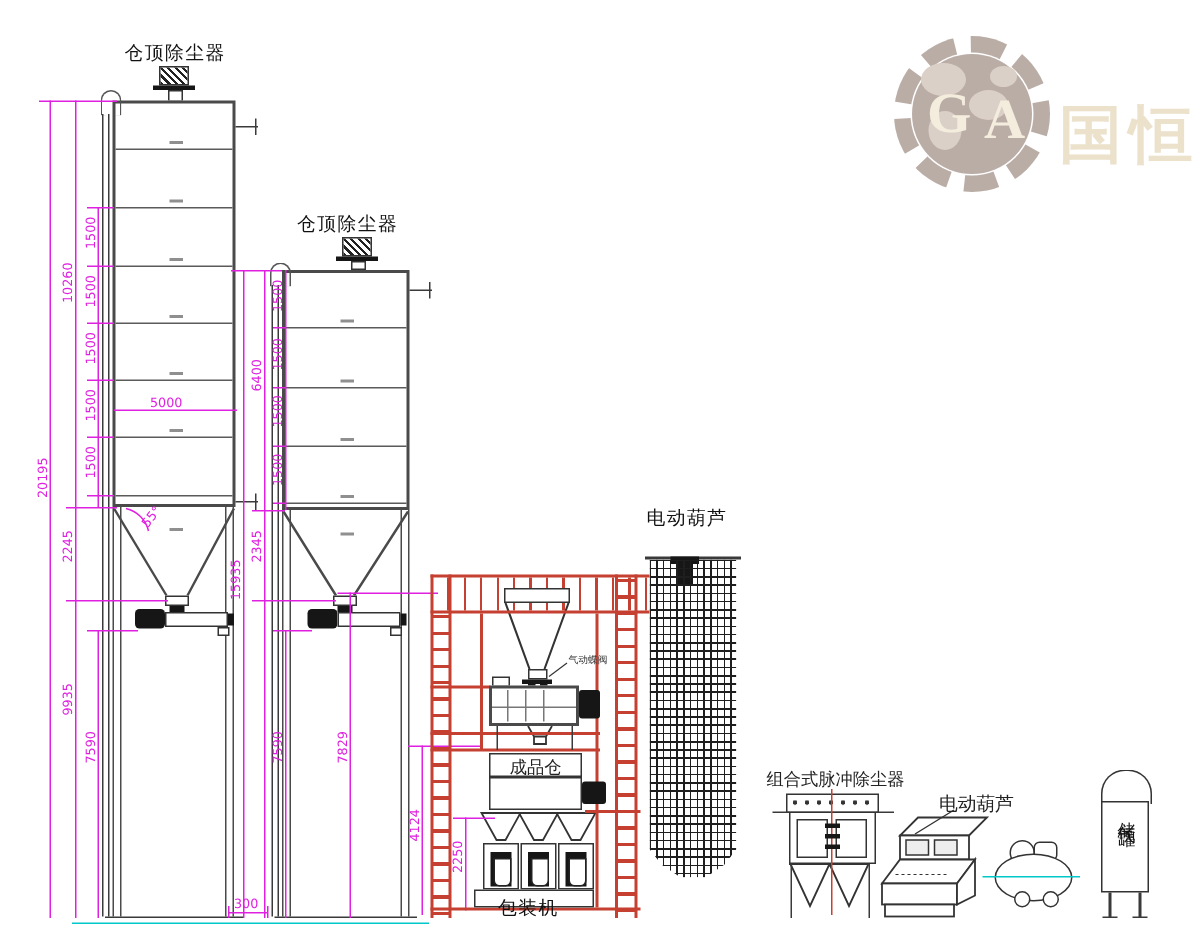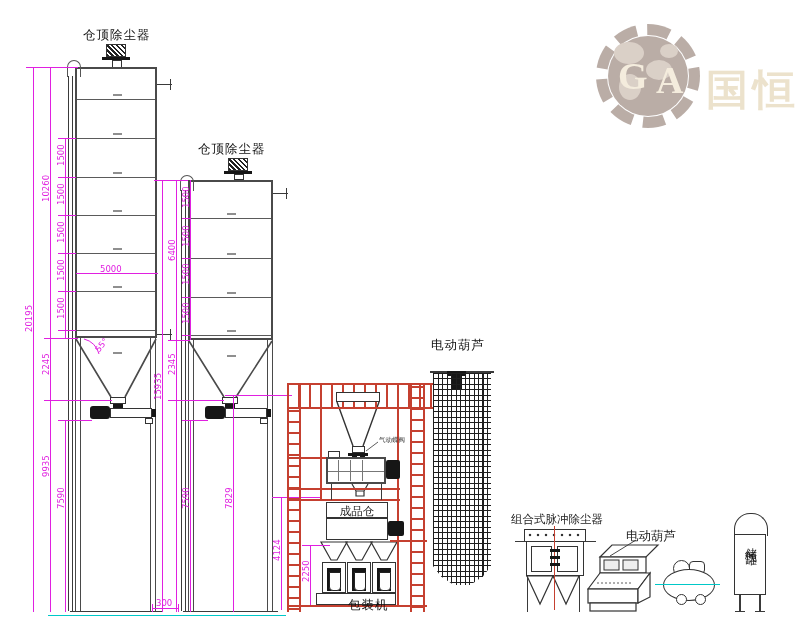--- a/index.html
+++ b/index.html
@@ -268,21 +268,21 @@
   <div class="box1" style="left:322px;top:562px;width:24px;height:31px"></div>
   <div class="box1" style="left:347px;top:562px;width:24px;height:31px"></div>
   <div class="box1" style="left:372px;top:562px;width:24px;height:31px"></div>
   <div class="blk" style="left:327px;top:568px;width:14px;height:23px"></div>
   <div class="blk" style="left:352px;top:568px;width:14px;height:23px"></div>
   <div class="blk" style="left:377px;top:568px;width:14px;height:23px"></div>
   <div class="a" style="left:329px;top:572px;width:10px;height:17px;background:#fff;border:1px solid #222;border-radius:0 0 4px 4px"></div>
   <div class="a" style="left:354px;top:572px;width:10px;height:17px;background:#fff;border:1px solid #222;border-radius:0 0 4px 4px"></div>
   <div class="a" style="left:379px;top:572px;width:10px;height:17px;background:#fff;border:1px solid #222;border-radius:0 0 4px 4px"></div>
   <div class="box1" style="left:316px;top:593px;width:80px;height:12px"></div>
-  <div class="lbl" style="left:348px;top:597px">包装机</div>
+  <div class="lbl" style="left:332px;top:597px">包装机</div>
 
   <div class="lbl" style="left:431px;top:337px">电动葫芦</div>
   <div class="hl" style="left:430px;top:371px;width:64px;border-top-width:2px"></div>
   <div class="blk" style="left:447px;top:371px;width:19px;height:5px"></div>
   <div class="blk" style="left:451px;top:376px;width:11px;height:14px"></div>
   <div class="mesh" style="left:433px;top:373px;width:58px;height:212px"></div>
 
   <div class="lbl-s" style="left:511px;top:512px">组合式脉冲除尘器</div>
   <div class="box1" style="left:524px;top:529px;width:62px;height:13px"></div>
   <div class="dots" style="left:528px;top:533px;width:54px;height:5px"></div>

